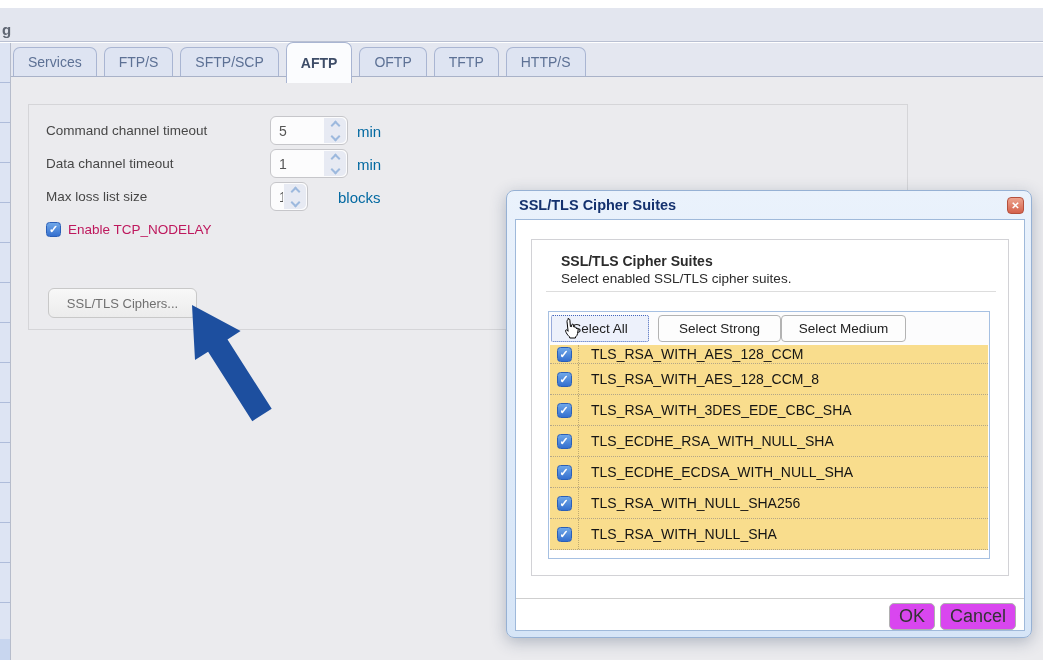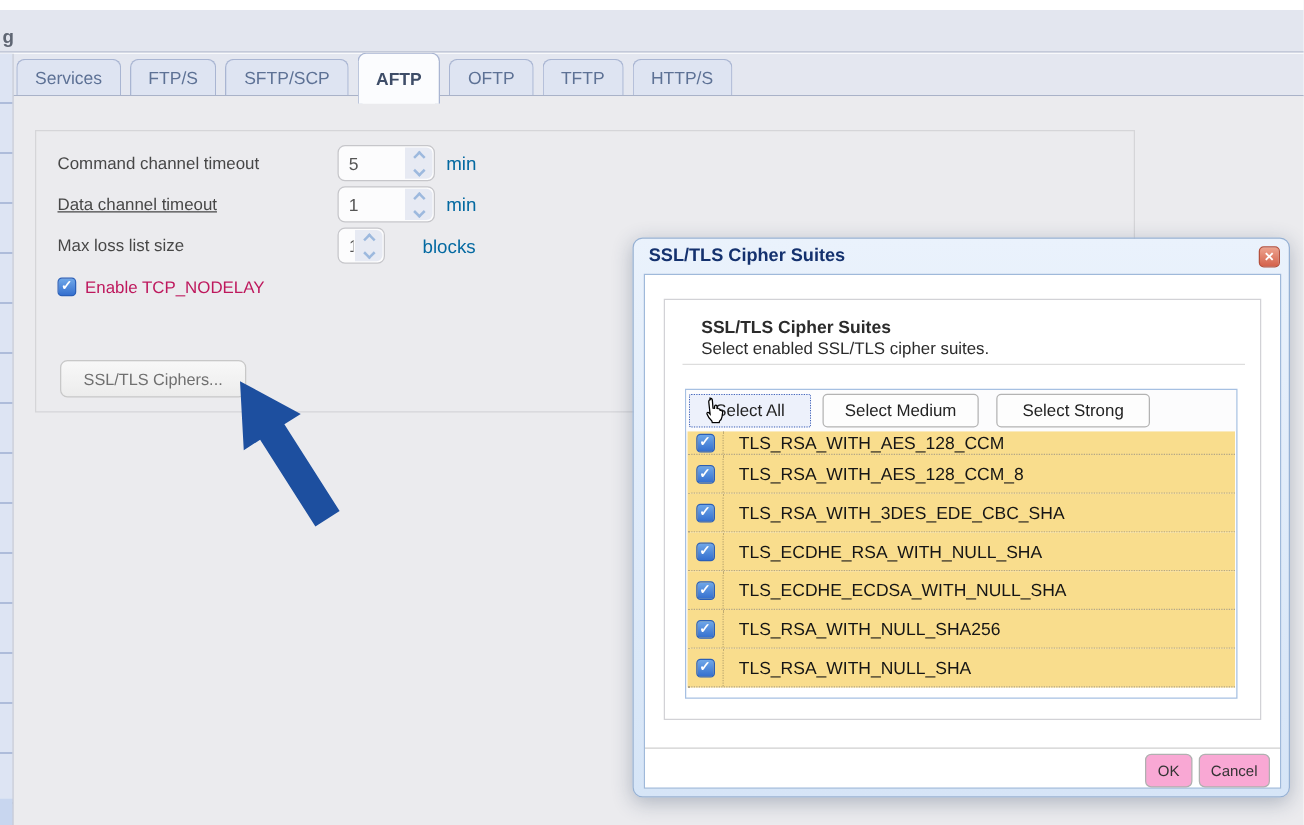--- a/index.html
+++ b/index.html
@@ -87,22 +87,22 @@
 
   .rows { position:absolute; left:1px; top:33px; width:438px; }
   .row { height:31px; background:#f9dd8d; border-bottom:1px dotted #b3a687; display:flex; align-items:center; }
   .row.clipped { height:19px; }
   .row .cb-cell { width:29px; align-self:stretch; border-right:1px dotted #c0ab72; display:flex;
                   align-items:center; justify-content:center; }
   .row .cipher { font-size:14px; color:#151515; padding-left:12px; white-space:nowrap; }
 
   .dlg-footer { position:absolute; left:0; top:378px; width:508px; border-top:1px solid #cfcfcf;
                 display:flex; justify-content:flex-end; gap:5px; padding:4px 8px; }
-  .ft-btn { height:27px; background:#f9a8d4; border:1px solid #b0b0b0; border-radius:5px;
-            font-family:"Liberation Sans",sans-serif; font-size:12px; color:#333; padding:0 9px; cursor:default; }
+  .ft-btn { height:27px; background:#d946ef; border:1px solid #b0b0b0; border-radius:5px;
+            font-family:"Liberation Sans",sans-serif; font-size:18px; color:#333; padding:0 9px; cursor:default; }
 
   .hand-cursor { position:absolute; left:561px; top:317px; z-index:20; }
 </style>
 </head>
 <body>
 
 <div class="canvas">
 
   <div class="top-band">
     <span class="trunc-title">g</span>
@@ -128,21 +128,21 @@
   <span class="field-label" style="top:123px;">Command channel timeout</span>
   <div class="spin-input" style="top:116px; width:78px;">
     <input value="5" style="">
     <div class="spin-col">
       <div class="chev up"></div>
       <div class="chev down"></div>
     </div>
   </div>
   <span class="unit-label" style="left:357px; top:123px;">min</span>
 
-  <span class="field-label" style="top:156px;text-decoration:underline;">Data channel timeout</span>
+  <span class="field-label" style="top:156px;">Data channel timeout</span>
   <div class="spin-input" style="top:149px; width:78px;">
     <input value="1" style="">
     <div class="spin-col">
       <div class="chev up"></div>
       <div class="chev down"></div>
     </div>
   </div>
   <span class="unit-label" style="left:357px; top:156px;">min</span>
 
   <span class="field-label" style="top:189px;">Max loss list size</span>
@@ -172,22 +172,22 @@
 
     <div class="dialog-body">
       <div class="panel">
         <span class="panel-heading">SSL/TLS Cipher Suites</span>
         <span class="panel-sub">Select enabled SSL/TLS cipher suites.</span>
         <div class="panel-sep"></div>
 
         <div class="listbox">
           <div class="list-toolbar">
             <button class="tb-btn focused tb-all">Select All</button>
+            <button class="tb-btn tb-str">Select Strong</button>
             <button class="tb-btn tb-med">Select Medium</button>
-            <button class="tb-btn tb-str">Select Strong</button>
           </div>
           <div class="rows">
             <div class="row clipped">
               <div class="cb-cell">
                   <div class="blue-check">✓</div>
                 </div>
               <span class="cipher">TLS_RSA_WITH_AES_128_CCM</span>
             </div>
             <div class="row">
               <div class="cb-cell">

